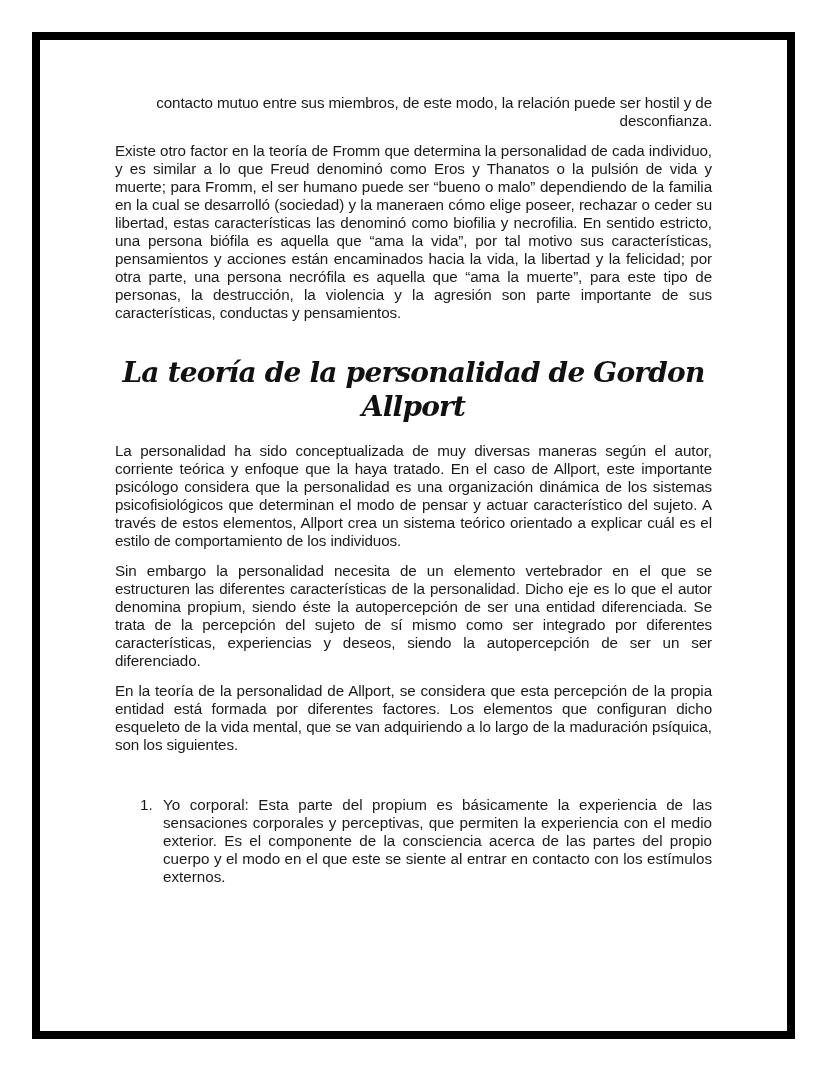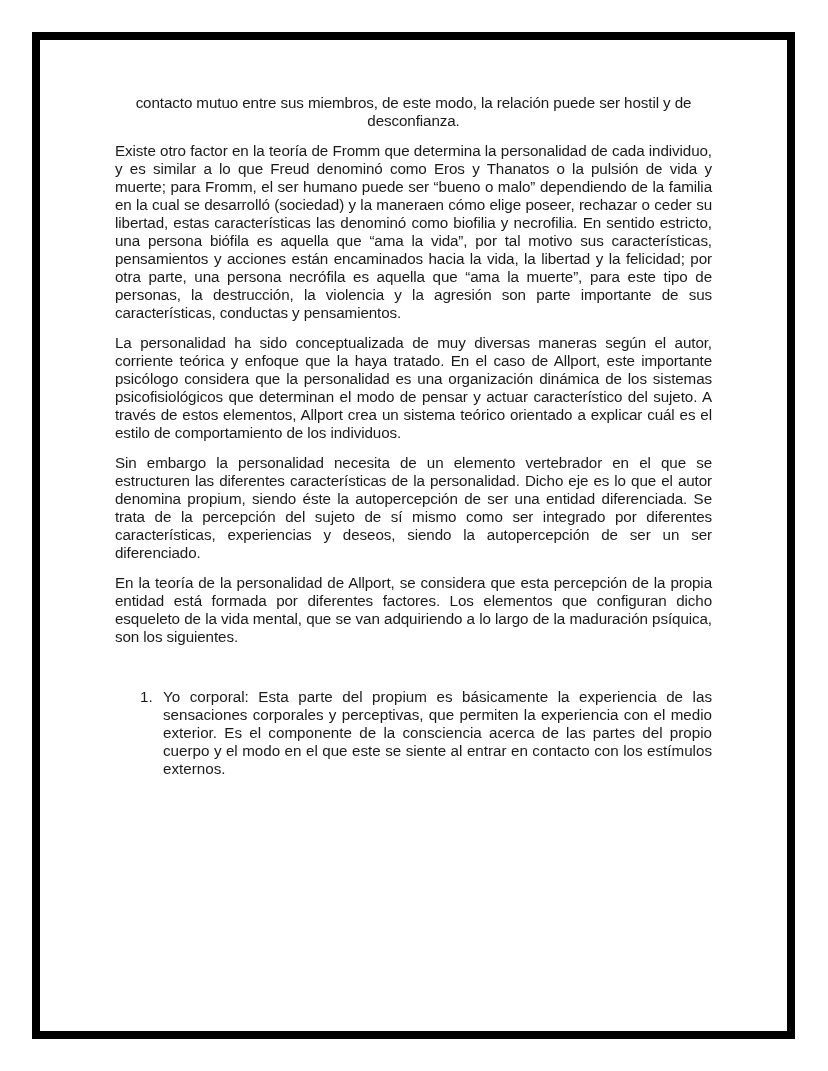--- a/index.html
+++ b/index.html
@@ -32,21 +32,21 @@
       width: 597px;
       font-size: 15.2px;
       line-height: 18px;
     }
     .para {
       margin: 0 0 12px 0;
       text-align: justify;
       letter-spacing: -0.1px;
     }
     .para.first {
-      text-align: center;
+      text-align: right;
     }
     .heading {
       margin: 34px 0 18px 0;
       text-align: center;
       font-family: "DejaVu Serif", serif;
       font-style: italic;
       font-weight: bold;
       font-size: 28px;
       line-height: 34px;
       letter-spacing: -0.8px;
@@ -70,20 +70,21 @@
   </style>
 </head>
 <body>
 
 <div class="page-frame"></div>
 
 <div class="content">
   <p class="para first">contacto mutuo entre sus miembros, de este modo, la relación puede ser hostil y de desconfianza.</p>
   <p class="para">Existe otro factor en la teoría de Fromm que determina la personalidad de cada individuo, y es similar a lo que Freud denominó como Eros y Thanatos o la pulsión de vida y muerte; para Fromm, el ser humano puede ser “bueno o malo” dependiendo de la familia en la cual se desarrolló (sociedad) y la maneraen cómo elige poseer, rechazar o ceder su libertad, estas características las denominó como biofilia y necrofilia. En sentido estricto, una persona biófila es aquella que “ama la vida”, por tal motivo sus características, pensamientos y acciones están encaminados hacia la vida, la libertad y la felicidad; por otra parte, una persona necrófila es aquella que “ama la muerte”, para este tipo de personas, la destrucción, la violencia y la agresión son parte importante de sus características, conductas y pensamientos.</p>
 
+  <h2 class="heading">La teoría de la personalidad de Gordon Allport</h2>
 
   <p class="para">La personalidad ha sido conceptualizada de muy diversas maneras según el autor, corriente teórica y enfoque que la haya tratado. En el caso de Allport, este importante psicólogo considera que la personalidad es una organización dinámica de los sistemas psicofisiológicos que determinan el modo de pensar y actuar característico del sujeto. A través de estos elementos, Allport crea un sistema teórico orientado a explicar cuál es el estilo de comportamiento de los individuos.</p>
   <p class="para">Sin embargo la personalidad necesita de un elemento vertebrador en el que se estructuren las diferentes características de la personalidad. Dicho eje es lo que el autor denomina propium, siendo éste la autopercepción de ser una entidad diferenciada. Se trata de la percepción del sujeto de sí mismo como ser integrado por diferentes características, experiencias y deseos, siendo la autopercepción de ser un ser diferenciado.</p>
   <p class="para">En la teoría de la personalidad de Allport, se considera que esta percepción de la propia entidad está formada por diferentes factores. Los elementos que configuran dicho esqueleto de la vida mental, que se van adquiriendo a lo largo de la maduración psíquica, son los siguientes.</p>
 
   <ol class="list">
     <li class="list-item">
       <span class="list-num">1.</span>
       <span>Yo corporal: Esta parte del propium es básicamente la experiencia de las sensaciones corporales y perceptivas, que permiten la experiencia con el medio exterior. Es el componente de la consciencia acerca de las partes del propio cuerpo y el modo en el que este se siente al entrar en contacto con los estímulos externos.</span>
     </li>

